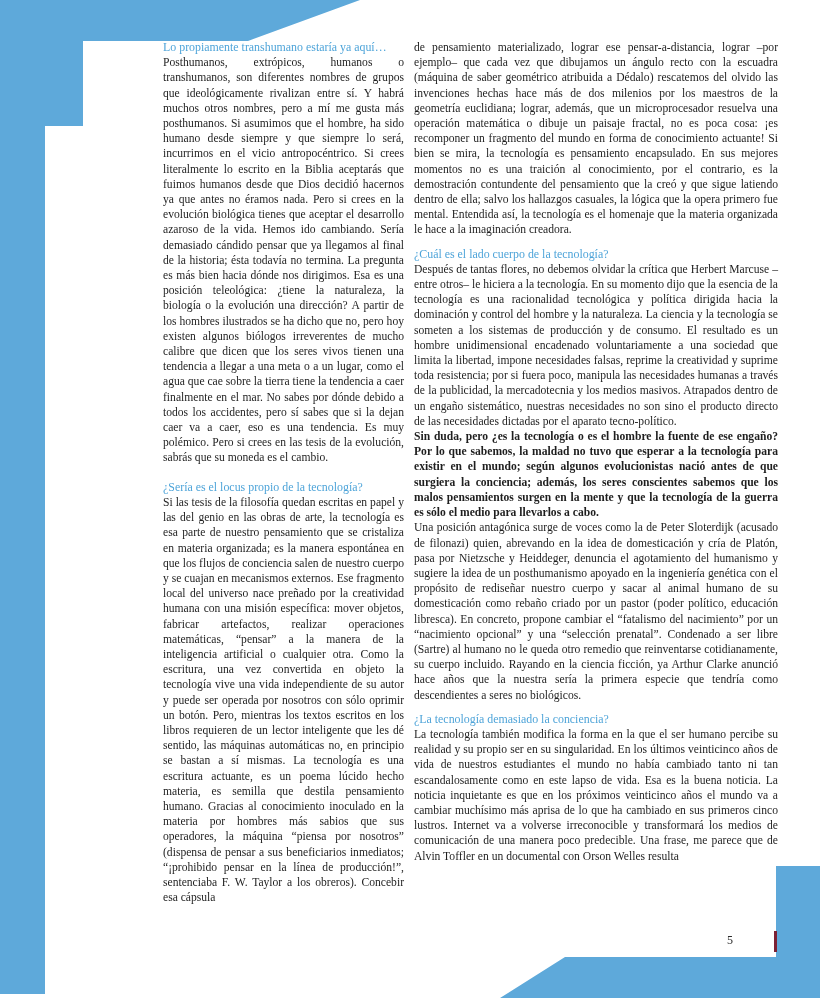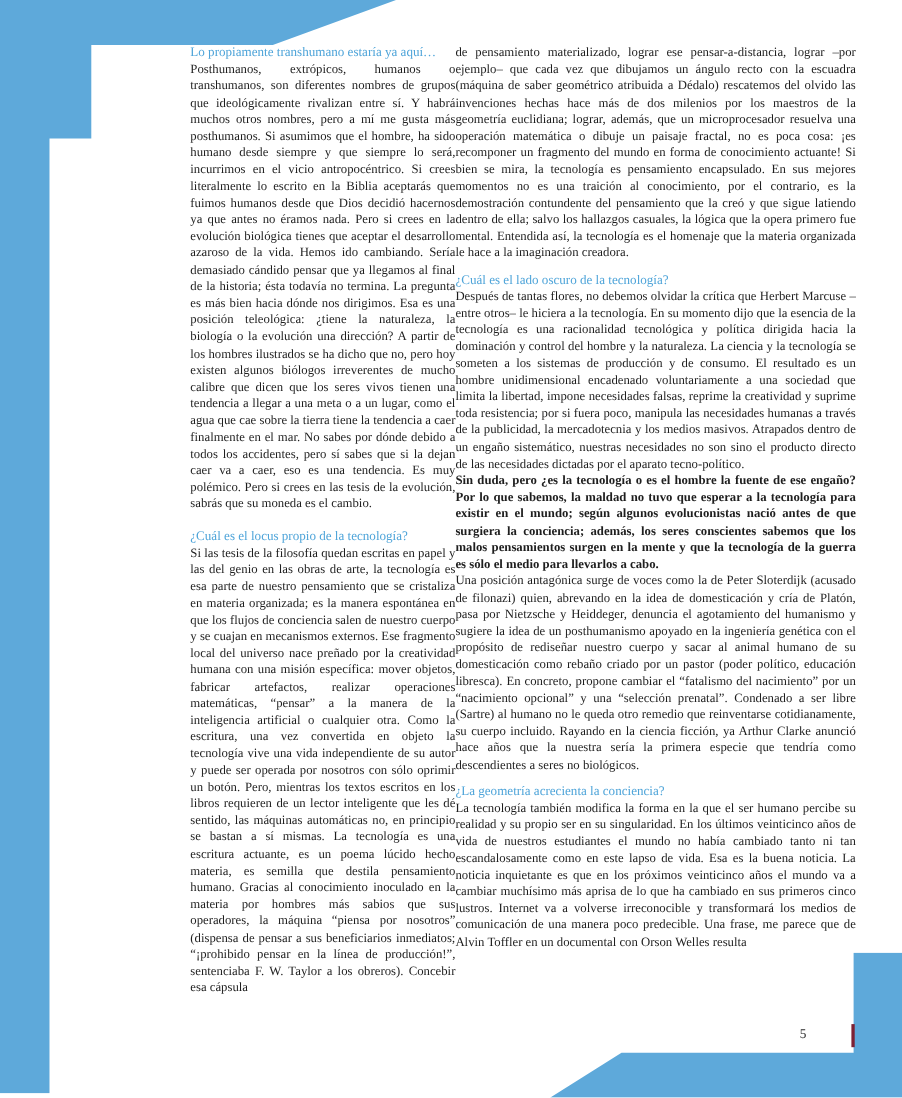--- a/index.html
+++ b/index.html
@@ -23,21 +23,21 @@
   .shape-bottom-right {
     left: 500px; top: 866px; width: 320px; height: 132px;
     clip-path: polygon(276px 0px, 320px 0px, 320px 132px, 0px 132px, 65px 91px, 276px 91px);
   }
   .col {
     position: absolute;
     text-align: justify;
     font-size: 11.6px;
     line-height: 15.2px;
   }
-  .col-left  { left: 173px; top: 40px; width: 241px; }
+  .col-left  { left: 163px; top: 40px; width: 241px; }
   .col-right { left: 414px; top: 40px; width: 364px; }
   .qhead {
     color: #4ea4d9;
     font-weight: normal;
     font-size: 11.9px;
     line-height: 15.2px;
     margin: 0;
     text-align: left;
   }
   .col p { margin: 0; }
@@ -66,30 +66,30 @@
 <body>
 
 <div class="page">
 
   <div class="shape shape-top-left"></div>
   <div class="shape shape-bottom-right"></div>
 
   <div class="col col-left">
     <h2 class="qhead">Lo propiamente transhumano estaría ya aquí…</h2>
     <p class="mt-20">Posthumanos, extrópicos, humanos o transhumanos, son diferentes nombres de grupos que ideológicamente rivalizan entre sí. Y habrá muchos otros nombres, pero a mí me gusta más posthumanos. Si asumimos que el hombre, ha sido humano desde siempre y que siempre lo será, incurrimos en el vicio antropocéntrico. Si crees literalmente lo escrito en la Biblia aceptarás que fuimos humanos desde que Dios decidió hacernos ya que antes no éramos nada. Pero si crees en la evolución biológica tienes que aceptar el desarrollo azaroso de la vida. Hemos ido cambiando. Sería demasiado cándido pensar que ya llegamos al final de la historia; ésta todavía no termina. La pregunta es más bien hacia dónde nos dirigimos. Esa es una posición teleológica: ¿tiene la naturaleza, la biología o la evolución una dirección? A partir de los hombres ilustrados se ha dicho que no, pero hoy existen algunos biólogos irreverentes de mucho calibre que dicen que los seres vivos tienen una tendencia a llegar a una meta o a un lugar, como el agua que cae sobre la tierra tiene la tendencia a caer finalmente en el mar. No sabes por dónde debido a todos los accidentes, pero sí sabes que si la dejan caer va a caer, eso es una tendencia. Es muy polémico. Pero si crees en las tesis de la evolución, sabrás que su moneda es el cambio.</p>
-    <h2 class="qhead mt-14">¿Cuál es el locus propio de la tecnología?</h2>
+    <h2 class="qhead mt-14">¿Sería es el locus propio de la tecnología?</h2>
     <p class="mt-17">Si las tesis de la filosofía quedan escritas en papel y las del genio en las obras de arte, la tecnología es esa parte de nuestro pensamiento que se cristaliza en materia organizada; es la manera espontánea en que los flujos de conciencia salen de nuestro cuerpo y se cuajan en mecanismos externos. Ese fragmento local del universo nace preñado por la creatividad humana con una misión específica: mover objetos, fabricar artefactos, realizar operaciones matemáticas, “pensar” a la manera de la inteligencia artificial o cualquier otra. Como la escritura, una vez convertida en objeto la tecnología vive una vida independiente de su autor y puede ser operada por nosotros con sólo oprimir un botón. Pero, mientras los textos escritos en los libros requieren de un lector inteligente que les dé sentido, las máquinas automáticas no, en principio se bastan a sí mismas. La tecnología es una escritura actuante, es un poema lúcido hecho materia, es semilla que destila pensamiento humano. Gracias al conocimiento inoculado en la materia por hombres más sabios que sus operadores, la máquina “piensa por nosotros” (dispensa de pensar a sus beneficiarios inmediatos; “¡prohibido pensar en la línea de producción!”, sentenciaba F. W. Taylor a los obreros). Concebir esa cápsula</p>
   </div>
 
   <div class="col col-right">
     <p>de pensamiento materializado, lograr ese pensar-a-distancia, lograr –por ejemplo– que cada vez que dibujamos un ángulo recto con la escuadra (máquina de saber geométrico atribuida a Dédalo) rescatemos del olvido las invenciones hechas hace más de dos milenios por los maestros de la geometría euclidiana; lograr, además, que un microprocesador resuelva una operación matemática o dibuje un paisaje fractal, no es poca cosa: ¡es recomponer un fragmento del mundo en forma de conocimiento actuante! Si bien se mira, la tecnología es pensamiento encapsulado. En sus mejores momentos no es una traición al conocimiento, por el contrario, es la demostración contundente del pensamiento que la creó y que sigue latiendo dentro de ella; salvo los hallazgos casuales, la lógica que la opera primero fue mental. Entendida así, la tecnología es el homenaje que la materia organizada le hace a la imaginación creadora.</p>
-    <h2 class="qhead mt-9">¿Cuál es el lado oscuro de la tecnología?</h2>
+    <h2 class="qhead mt-9">¿Cuál es el lado cuerpo de la tecnología?</h2>
     <p class="mt-17">Después de tantas flores, no debemos olvidar la crítica que Herbert Marcuse –entre otros– le hiciera a la tecnología. En su momento dijo que la esencia de la tecnología es una racionalidad tecnológica y política dirigida hacia la dominación y control del hombre y la naturaleza. La ciencia y la tecnología se someten a los sistemas de producción y de consumo. El resultado es un hombre unidimensional encadenado voluntariamente a una sociedad que limita la libertad, impone necesidades falsas, reprime la creatividad y suprime toda resistencia; por si fuera poco, manipula las necesidades humanas a través de la publicidad, la mercadotecnia y los medios masivos. Atrapados dentro de un engaño sistemático, nuestras necesidades no son sino el producto directo de las necesidades dictadas por el aparato tecno-político.</p>
     <p class="mt-1">Sin duda, pero ¿es la tecnología o es el hombre la fuente de ese engaño? Por lo que sabemos, la maldad no tuvo que esperar a la tecnología para existir en el mundo; según algunos evolucionistas nació antes de que surgiera la conciencia; además, los seres conscientes sabemos que los malos pensamientos surgen en la mente y que la tecnología de la guerra es sólo el medio para llevarlos a cabo.</p>
     <p class="mt-15">Una posición antagónica surge de voces como la de Peter Sloterdijk (acusado de filonazi) quien, abrevando en la idea de domesticación y cría de Platón, pasa por Nietzsche y Heiddeger, denuncia el agotamiento del humanismo y sugiere la idea de un posthumanismo apoyado en la ingeniería genética con el propósito de rediseñar nuestro cuerpo y sacar al animal humano de su domesticación como rebaño criado por un pastor (poder político, educación libresca). En concreto, propone cambiar el “fatalismo del nacimiento” por un “nacimiento opcional” y una “selección prenatal”. Condenado a ser libre (Sartre) al humano no le queda otro remedio que reinventarse cotidianamente, su cuerpo incluido. Rayando en la ciencia ficción, ya Arthur Clarke anunció hace años que la nuestra sería la primera especie que tendría como descendientes a seres no biológicos.</p>
-    <h2 class="qhead mt-9">¿La geometría acrecienta la conciencia?</h2>
+    <h2 class="qhead mt-9">¿La tecnología demasiado la conciencia?</h2>
     <p class="mt-17">La tecnología también modifica la forma en la que el ser humano percibe su realidad y su propio ser en su singularidad. En los últimos veinticinco años de vida de nuestros estudiantes el mundo no había cambiado tanto ni tan escandalosamente como en este lapso de vida. Esa es la buena noticia. La noticia inquietante es que en los próximos veinticinco años el mundo va a cambiar muchísimo más aprisa de lo que ha cambiado en sus primeros cinco lustros. Internet va a volverse irreconocible y transformará los medios de comunicación de una manera poco predecible. Una frase, me parece que de Alvin Toffler en un documental con Orson Welles resulta</p>
   </div>
 
   <div class="page-number">5</div>
   <div class="margin-tick"></div>
 
 </div>
 
 </body></html>

